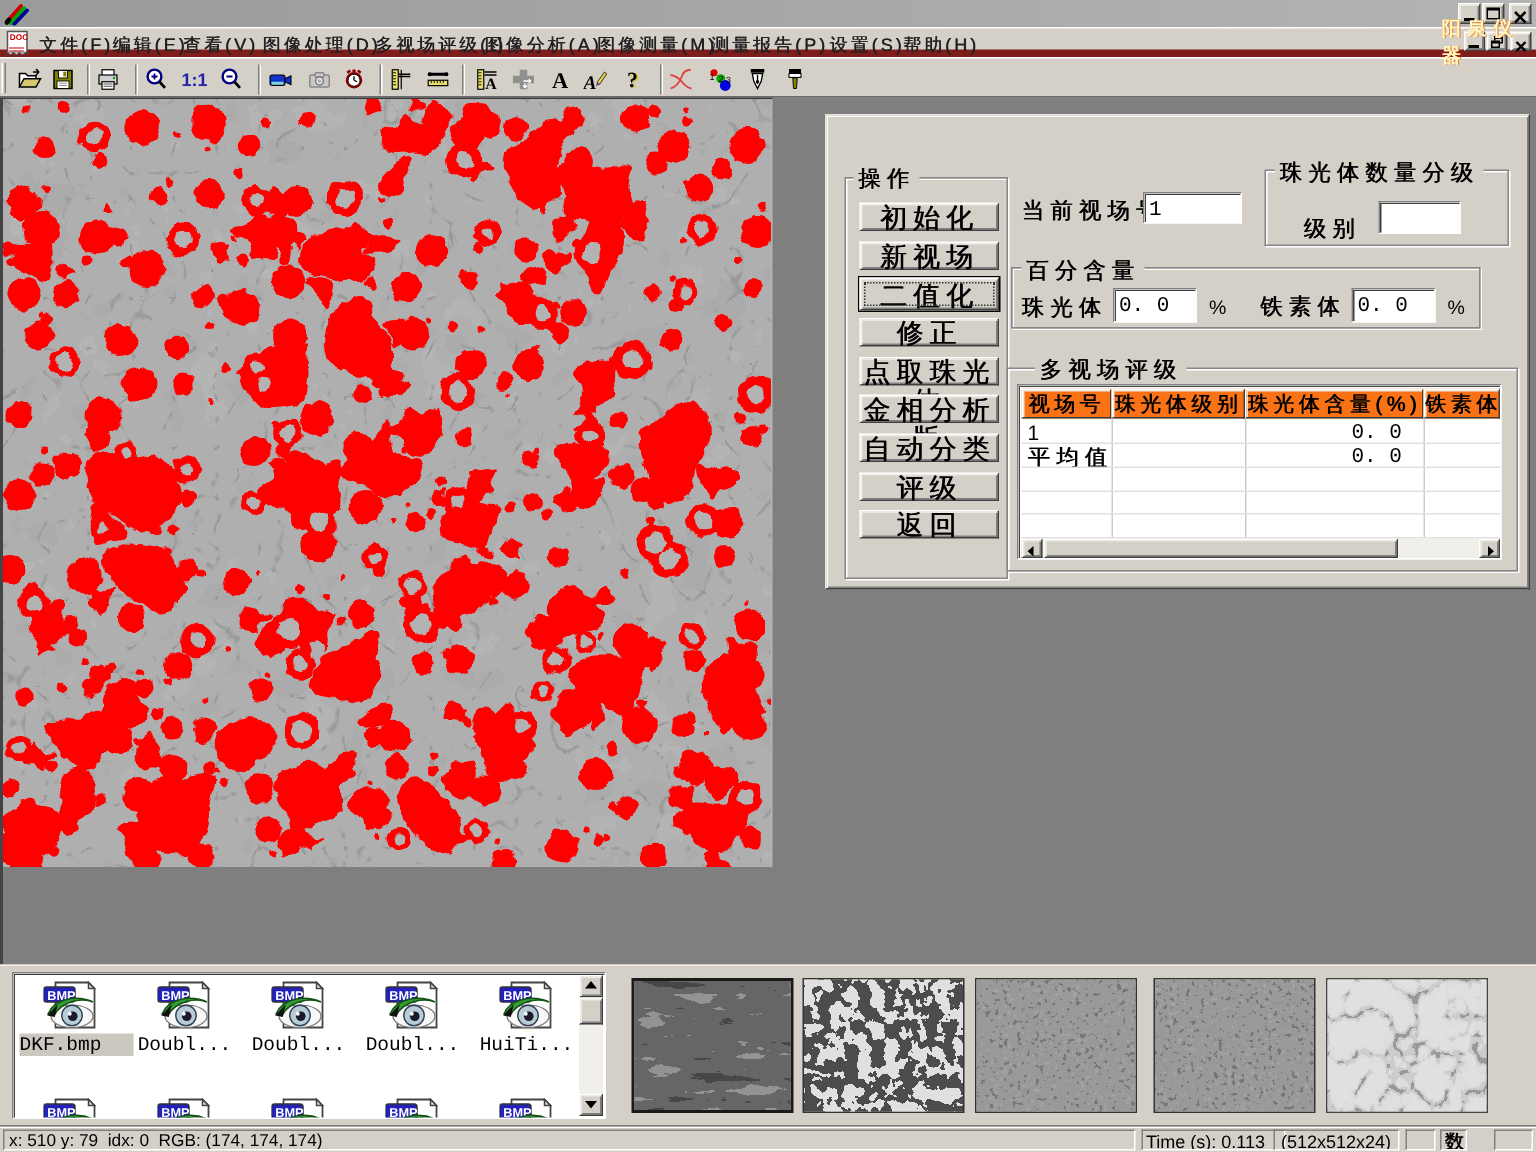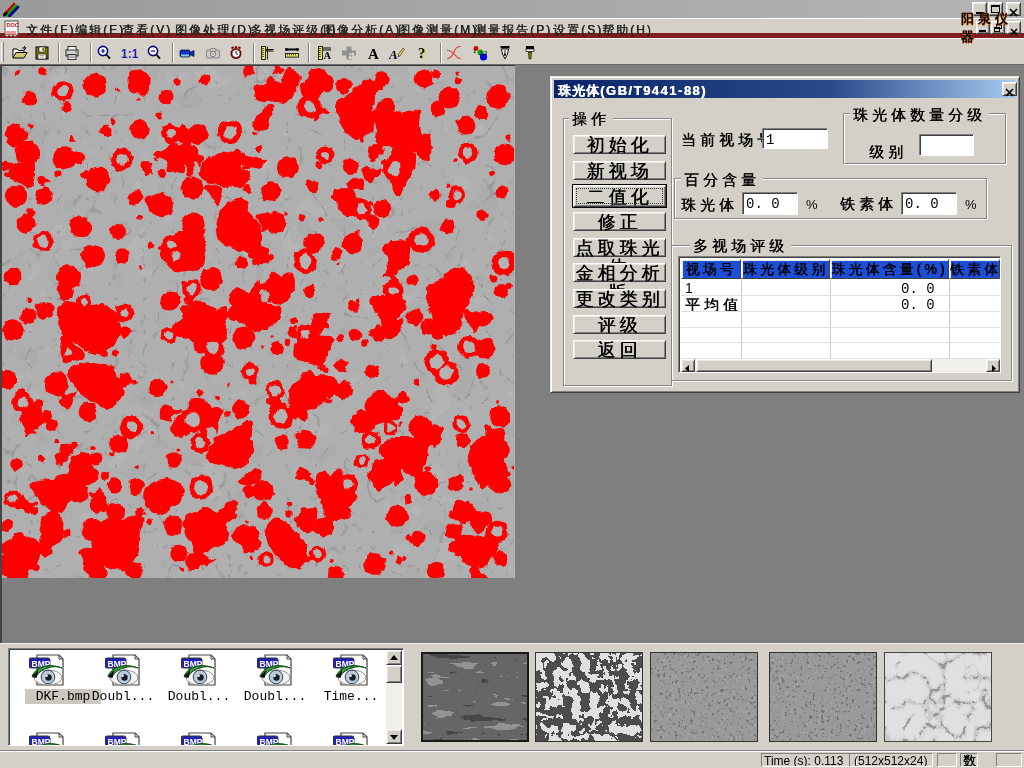--- a/index.html
+++ b/index.html
@@ -10,21 +10,21 @@
 .glabel{background:#d4d0c8;padding:0 3px;color:#000}
 .mono{font-family:"Liberation Mono",monospace}
 
 .mi{position:absolute;top:3px;font-size:12px;color:#222;white-space:nowrap;letter-spacing:2px;text-shadow:0.4px 0 currentColor}
 .k1{letter-spacing:3px}
 .ti{position:absolute;top:6px}
 .sep{position:absolute;top:4px;width:2px;height:20px;border-left:1px solid #808080;border-right:1px solid #fff}
 
 .dt{font-size:15px;color:#000;white-space:nowrap;letter-spacing:4px;text-shadow:0.5px 0 currentColor}
 .dbt{width:93px;height:19px;font-size:18px;line-height:19px;letter-spacing:4px;text-shadow:0.5px 0 currentColor}
-.hc{height:20px;background:#1d4ed8;border:1px solid;border-color:#fff #404040 #404040 #fff;box-shadow:inset 1px 1px 0 #ece9e2;font-size:14px;text-align:center;line-height:19px;white-space:nowrap;overflow:hidden;letter-spacing:3px;text-shadow:0.5px 0 currentColor}
+.hc{height:20px;background:#f97316;border:1px solid;border-color:#fff #404040 #404040 #fff;box-shadow:inset 1px 1px 0 #ece9e2;font-size:14px;text-align:center;line-height:19px;white-space:nowrap;overflow:hidden;letter-spacing:3px;text-shadow:0.5px 0 currentColor}
 .k2{letter-spacing:1px}
 
 .sf{position:absolute;top:2px;height:14px;border:1px solid;border-color:#808080 #fff #fff #808080;font-size:12px;color:#000;white-space:nowrap;overflow:hidden;line-height:14px}
 </style></head>
 <body>
 
 <div class="a" style="left:0;top:0;width:1024px;height:18px;background:linear-gradient(to right,#9a9a9a,#b4b4b4)">
 <svg class="a" style="left:3px;top:1px" width="17" height="16" viewBox="0 0 17 16">
 <g stroke-linecap="round">
         <path d="M2 13 L11 3" stroke="#c00" stroke-width="2.6"></path>
@@ -66,21 +66,21 @@
       <div class="a" style="left:2px;top:8px;width:7px;height:2px;background:#000"></div>
     </div>
 <div class="a btn" style="left:991px;top:2px;width:14px;height:13px">
       <div class="a" style="left:4px;top:2px;width:6px;height:5px;border:1px solid #000;border-top-width:2px;background:#d4d0c8"></div>
       <div class="a" style="left:2px;top:5px;width:6px;height:5px;border:1px solid #000;border-top-width:2px;background:#d4d0c8"></div>
     </div>
 <div class="a btn" style="left:1007px;top:2px;width:14px;height:13px;text-align:center"><svg width="8" height="8" viewBox="0 0 8 8" style="margin-top:2px">
         <path d="M1 1 L7 7 M7 1 L1 7" stroke="#000" stroke-width="1.6"></path>
       </svg></div>
 </div>
-<span class="a" style="left:961px;top:10px;font-size:13px;font-weight:bold;color:#000000;z-index:50;letter-spacing:4px;text-shadow:0.6px 0 #e87320,0 0.6px #e87320">阳泉仪器</span>
+<span class="a" style="left:961px;top:10px;font-size:13px;font-weight:bold;color:#fef9c3;z-index:50;letter-spacing:4px;text-shadow:0.6px 0 #e87320,0 0.6px #e87320">阳泉仪器</span>
 <div class="a" style="left:0;top:38px;width:1024px;height:27px;background:#d4d0c8;border-top:1px solid #fff;border-bottom:1px solid #6a6a6a">
     <div class="a" style="left:1px;top:3px;width:3px;height:20px;border-left:1px solid #fff;border-right:1px solid #808080"></div>
     <div class="sep" style="left:58px"></div>
     <div class="sep" style="left:90px"></div>
     <div class="sep" style="left:172px"></div>
     <div class="sep" style="left:253px"></div>
     <div class="sep" style="left:308px"></div>
     <div class="sep" style="left:440px"></div>
     <svg class="ti" style="left:12px" width="16" height="16" viewBox="0 0 16 16">
       <path d="M1 13 L1 4 L5 4 L6.5 5.5 L12 5.5 L12 7" fill="#fff" stroke="#000" stroke-width="1"></path>
@@ -757,38 +757,32 @@
             <circle cx="61" cy="25" r="5.2"></circle>
             <circle cx="264" cy="493" r="3.5"></circle>
             <circle cx="174" cy="190" r="4.5"></circle>
           </g>
         </g>
       </svg>
 </div>
 </div>
 
 <div class="a" style="left:550px;top:76px;width:470px;height:317px;background:#d4d0c8;border:1px solid;border-color:#e8e5de #404040 #404040 #e8e5de;box-shadow:inset 1px 1px 0 #fff,inset -1px -1px 0 #808080">
-<div class="a" style="left:3px;top:3px;width:462px;height:18px;background:linear-gradient(to right,#0a246a 0%,#2a4a8a 60%,#a6caf0 100%)">
-<span class="a" style="left:4px;top:2px;font-size:13px;font-weight:bold;color:#fff;white-space:nowrap;letter-spacing:1.5px;text-shadow:0.5px 0 #fff"><span class="k2">珠光体</span>(GB/T9441-88)</span>
-<div class="a btn" style="left:448px;top:2px;width:15px;height:14px;text-align:center"><svg width="9" height="9" viewBox="0 0 9 9" style="margin-top:2px">
-          <path d="M1 1 L8 8 M8 1 L1 8" stroke="#000" stroke-width="1.7"></path>
-        </svg></div>
-</div>
 
 <div class="a etch" style="left:12px;top:41px;width:109px;height:268px"></div>
 <span class="a glabel dt" style="left:18px;top:33px">操作</span>
 <div class="a btn dbt" style="left:22px;top:58px">初始化</div>
 <div class="a btn dbt" style="left:22px;top:84px">新视场</div>
 <div class="a" style="left:21px;top:107px;width:95px;height:24px;border:1px solid #000;background:#d4d0c8">
       <div class="btn dbt" style="position:absolute;left:0px;top:0px;width:93px;height:22px;line-height:22px;outline:1px dotted #333;outline-offset:-4px">二值化</div>
     </div>
 <div class="a btn dbt" style="left:22px;top:135px">修正</div>
 <div class="a btn dbt" style="left:22px;top:161px">点取珠光体</div>
 <div class="a btn dbt" style="left:22px;top:186px">金相分析版</div>
-<div class="a btn dbt" style="left:22px;top:212px">更改类别</div>
+<div class="a btn dbt" style="left:22px;top:212px">自动分类</div>
 <div class="a btn dbt" style="left:22px;top:238px">评级</div>
 <div class="a btn dbt" style="left:22px;top:263px">返回</div>
 
 <span class="a dt" style="left:130px;top:54px">当前视场号</span>
 <div class="a sunk" style="left:211px;top:51px;width:66px;height:21px">
       <span class="a mono" style="left:3px;top:3px;font-size:14px">1</span>
     </div>
 
 <div class="a etch" style="left:292px;top:36px;width:163px;height:51px"></div>
 <span class="a glabel dt" style="left:299px;top:29px">珠光体数量分级</span>
@@ -855,21 +849,21 @@
 <circle cx="17.5" cy="21.8" r="1.3" fill="#fff"></circle>
 <path d="M3 22 C7 12 22 9 33 14 C26 11 12 13 7 23 Z" fill="#33a033" stroke="#145214" stroke-width="1"></path>
 <path d="M2.5 23 L9.5 15.5 L7.5 24 Z" fill="#111"></path>
 </g>
 </defs>
     </svg>
 <div class="a" style="left:8px;top:4px;width:396px;height:98px;overflow:hidden;background:#fff;border:1px solid;border-color:#808080 #fff #fff #808080;box-shadow:inset 1px 1px 0 #404040">
 <svg class="a" style="left:20px;top:5px" width="36" height="32" viewBox="0 0 36 32">
         <use href="#bmpic"></use>
       </svg>
-      <div class="a mono" style="left:16px;top:40px;width:76px;text-align:center;font-size:13px; background:#ccc8c0;">DKF.bmp</div>
+      <div class="a mono" style="left:4px;top:40px;width:76px;text-align:left;font-size:13px; background:#ccc8c0;">DKF.bmp</div>
       <svg class="a" style="left:20px;top:83px" width="36" height="32" viewBox="0 0 36 32">
         <use href="#bmpic"></use>
       </svg>
       <svg class="a" style="left:96px;top:5px" width="36" height="32" viewBox="0 0 36 32">
         <use href="#bmpic"></use>
       </svg>
       <div class="a mono" style="left:76px;top:40px;width:76px;text-align:center;font-size:13px;">Doubl...</div>
       <svg class="a" style="left:96px;top:83px" width="36" height="32" viewBox="0 0 36 32">
         <use href="#bmpic"></use>
       </svg>
@@ -883,21 +877,21 @@
       <svg class="a" style="left:248px;top:5px" width="36" height="32" viewBox="0 0 36 32">
         <use href="#bmpic"></use>
       </svg>
       <div class="a mono" style="left:228px;top:40px;width:76px;text-align:center;font-size:13px;">Doubl...</div>
       <svg class="a" style="left:248px;top:83px" width="36" height="32" viewBox="0 0 36 32">
         <use href="#bmpic"></use>
       </svg>
       <svg class="a" style="left:324px;top:5px" width="36" height="32" viewBox="0 0 36 32">
         <use href="#bmpic"></use>
       </svg>
-      <div class="a mono" style="left:304px;top:40px;width:76px;text-align:center;font-size:13px;">Time...</div>
+      <div class="a mono" style="left:304px;top:40px;width:76px;text-align:center;font-size:13px;">HuiTi...</div>
       <svg class="a" style="left:324px;top:83px" width="36" height="32" viewBox="0 0 36 32">
         <use href="#bmpic"></use>
       </svg>
 <div class="a" style="left:377px;top:1px;width:16px;height:94px;background:#f0efe9">
 <div class="btn a" style="left:0;top:0;width:16px;height:15px"><svg width="14" height="13" viewBox="0 0 14 13">
             <path d="M7 3 L11 8 L3 8 Z" fill="#000"></path>
           </svg></div>
 <div class="btn a" style="left:0;top:15px;width:16px;height:18px"></div>
 <div class="btn a" style="left:0;top:79px;width:16px;height:15px"><svg width="14" height="13" viewBox="0 0 14 13">
             <path d="M7 9 L11 4 L3 4 Z" fill="#000"></path>
@@ -966,18 +960,19 @@
 <svg class="a" style="left:769px;top:8px;border:1px solid #333" width="108" height="90">
       <rect width="108" height="90" fill="#777" filter="url(#f4)"></rect>
     </svg>
 <svg class="a" style="left:884px;top:8px;border:1px solid #444" width="108" height="90">
       <rect width="108" height="90" fill="#ddd" filter="url(#f5)"></rect>
     </svg>
 
 </div>
 
 <div class="a" style="left:0;top:750px;width:1024px;height:18px;background:#d4d0c8;border-top:1px solid #808080;box-shadow:inset 0 1px 0 #fff">
+<div class="sf" style="left:2px;width:755px;font-size:11.5px"><span style="margin-left:3px">x: 510 y: 79&nbsp; idx: 0&nbsp; RGB: (174, 174, 174)</span></div>
 <div class="sf" style="left:761px;width:96px"><span style="margin-left:2px">Time (s): 0.113</span></div>
 <div class="sf" style="left:849px;width:84px"><span style="margin-left:4px">(512x512x24)</span></div>
 <div class="sf" style="left:937px;width:20px"></div>
 <div class="sf" style="left:960px;width:18px"><span class="dt" style="font-size:13px;margin-left:2px">数字</span></div>
 <div class="sf" style="left:996px;width:26px"></div>
 </div>
 
 </body></html>

